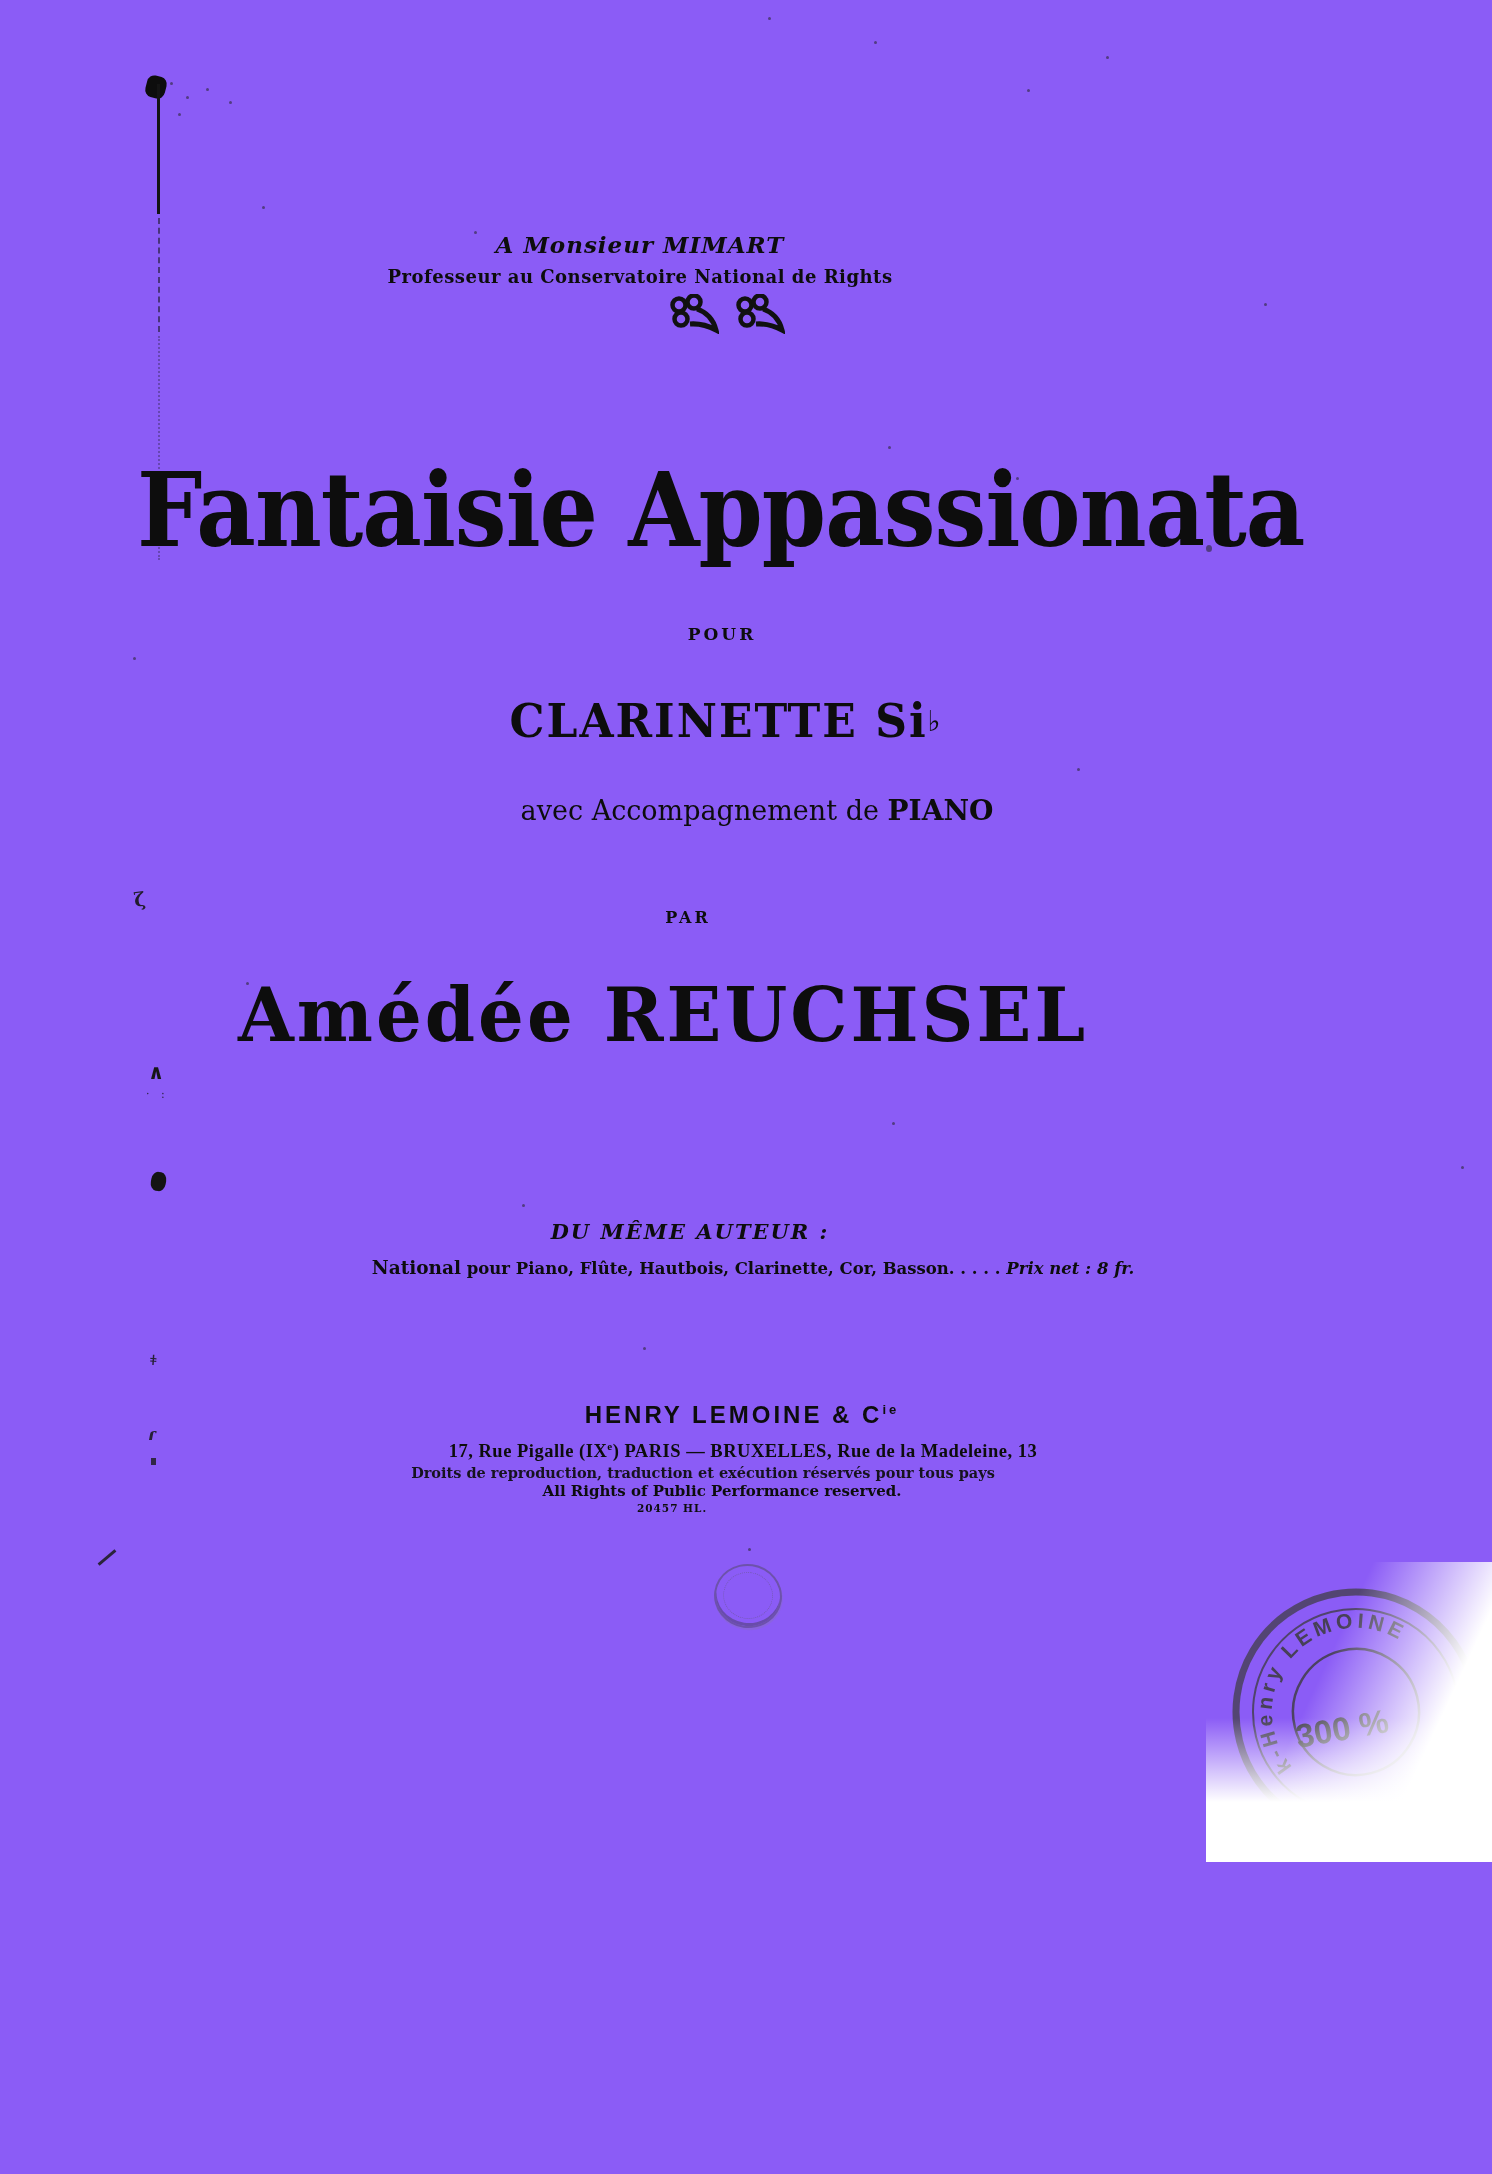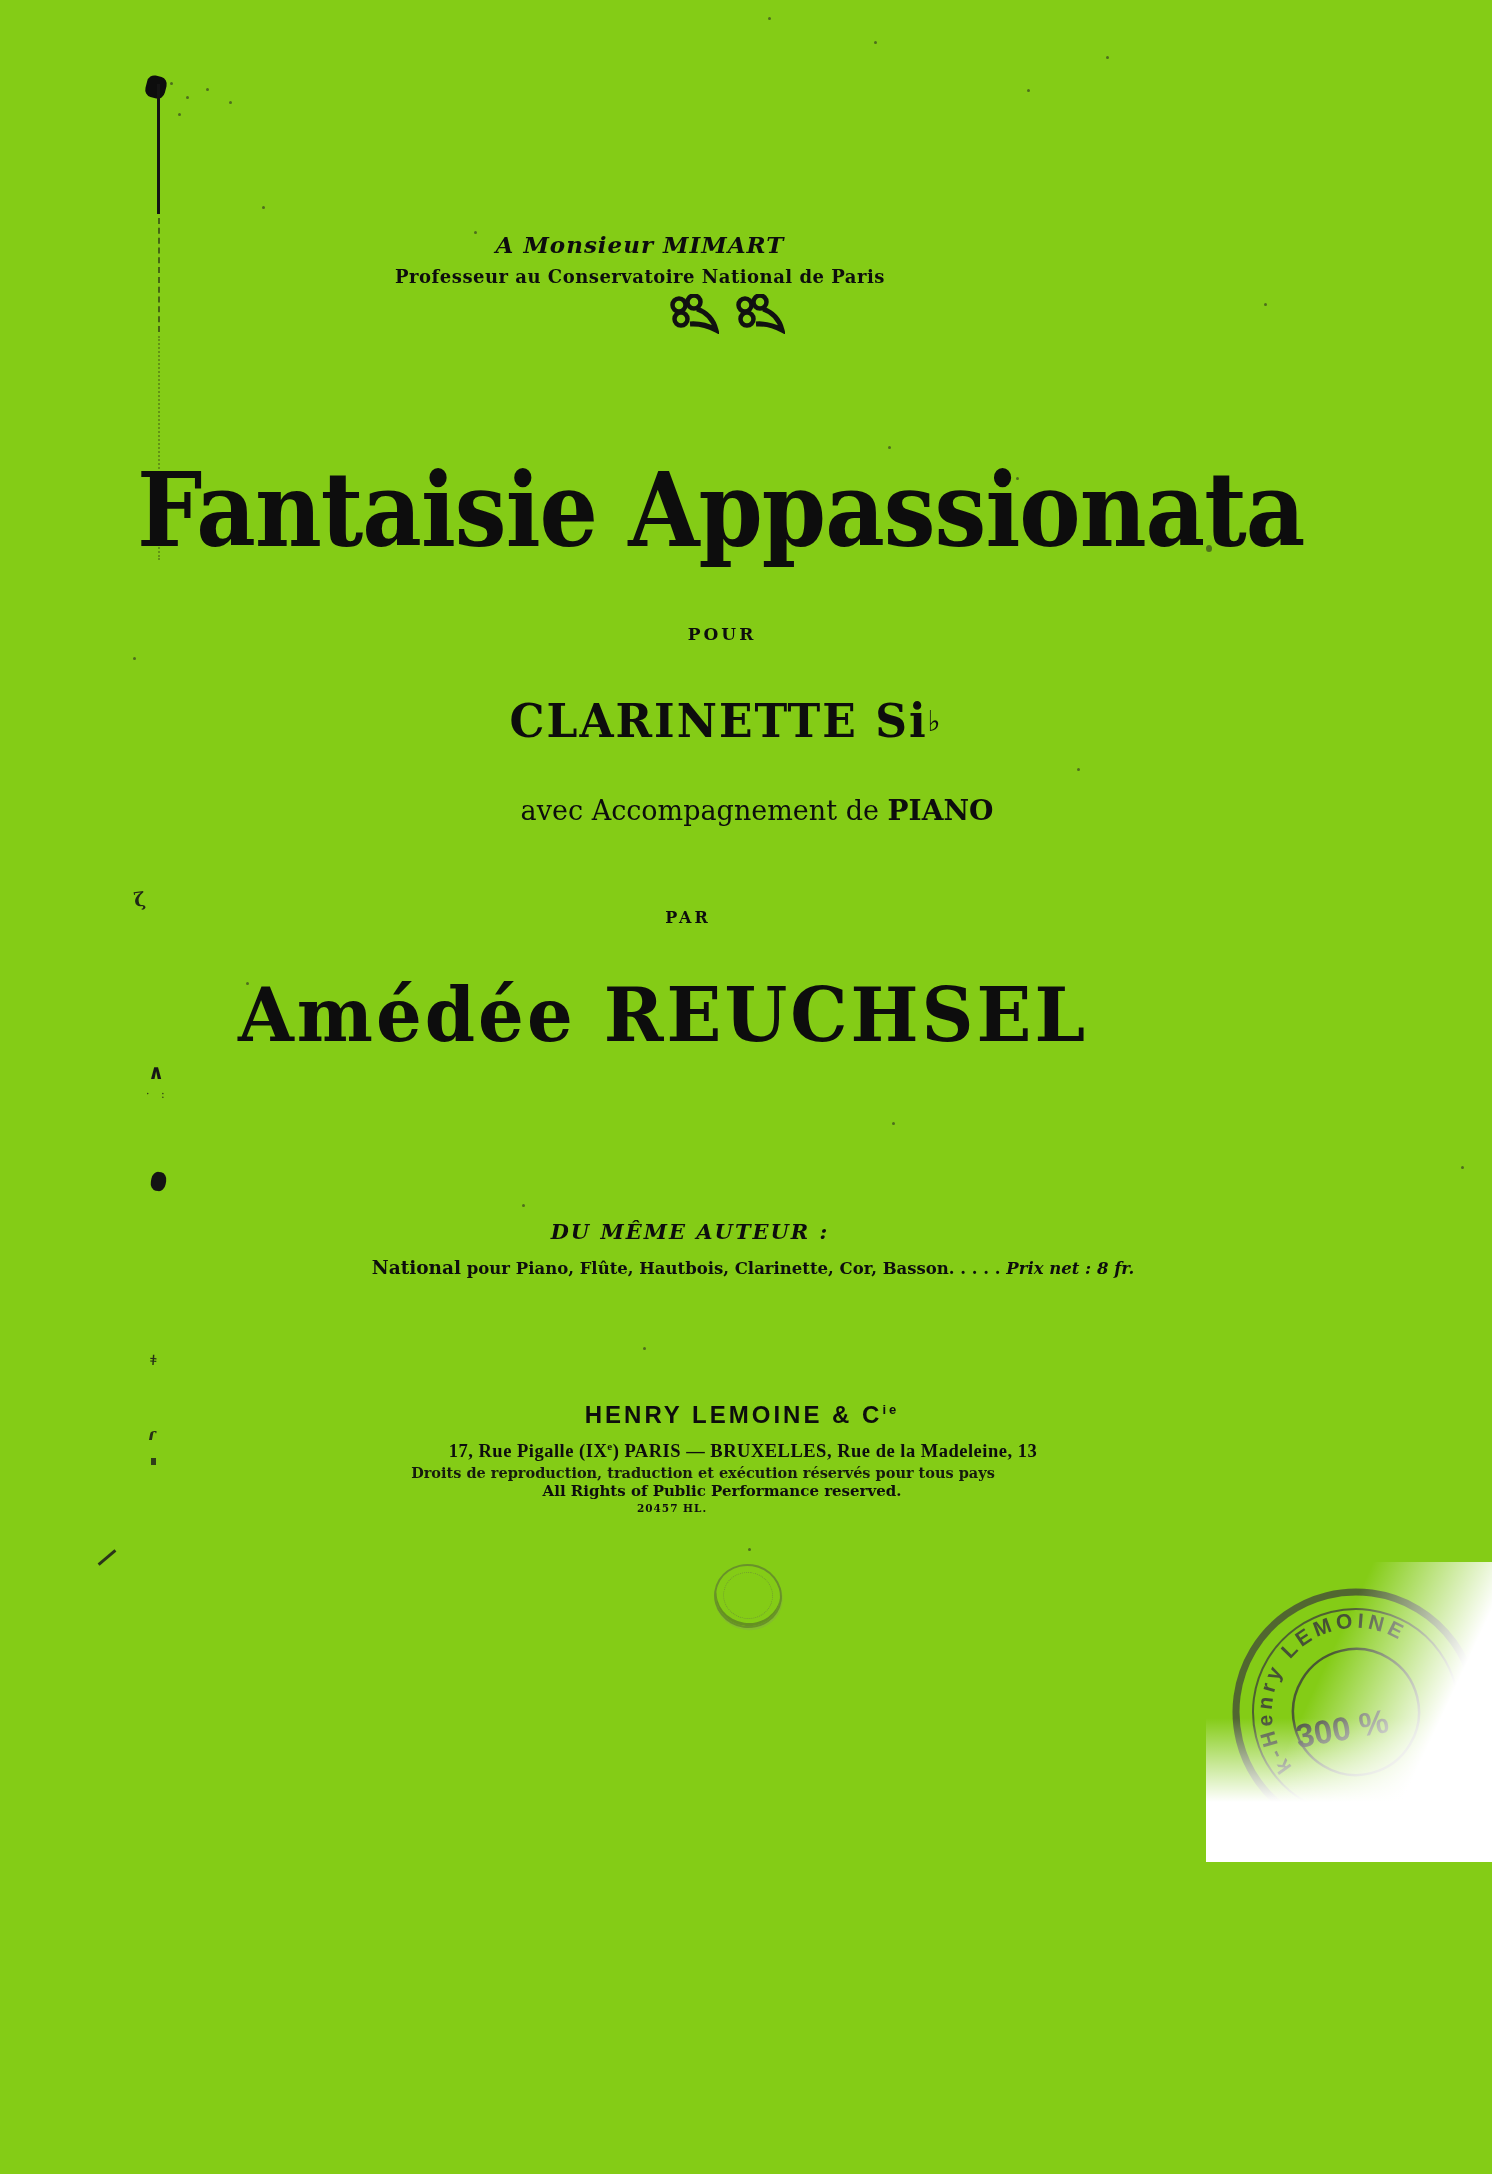--- a/index.html
+++ b/index.html
@@ -1,19 +1,19 @@
 <!DOCTYPE html>
 <html><head>
 <meta charset="utf-8">
 <style>
   html,body{margin:0;padding:0;background:#ffffff;}
   #page{
     position:relative;
     width:1492px;height:2174px;
-    background:#84cc16;
+    background:#8b5cf6;
     overflow:hidden;
     font-family:"DejaVu Serif","Liberation Serif",serif;
     color:#0d0d0d;
   }
   .abs{position:absolute;}
   .ctr{text-align:center;}
   
   .ded1{left:190px;top:231px;width:900px;font-size:23px;font-weight:bold;font-style:italic;letter-spacing:1px;}
   .ded2{left:190px;top:266px;width:900px;font-size:18px;font-weight:bold;letter-spacing:.5px;}
   
@@ -85,21 +85,21 @@
 <body>
 
 <div id="page">
 
   <div class="abs blob-tl"></div>
   <div class="abs vline1"></div>
   <div class="abs vline2"></div>
   <div class="abs vline3"></div>
 
   <div class="abs ctr ded1">A Monsieur MIMART</div>
-  <div class="abs ctr ded2">Professeur au Conservatoire National de Paris</div>
+  <div class="abs ctr ded2">Professeur au Conservatoire National de Rights</div>
 
   <div class="abs orns">
     <span>
       <svg width="52" height="40" viewBox="0 0 52 40">
         <g fill="none" stroke="#111" stroke-width="4.5">
           <circle cx="12" cy="11" r="6.5"></circle>
             <circle cx="27" cy="8" r="6.5"></circle>
             <circle cx="14" cy="25" r="6.5"></circle>
           <path d="M30 15 Q45 20 49 36 Q36 29 23 30" stroke-width="5"></path>
         </g>

